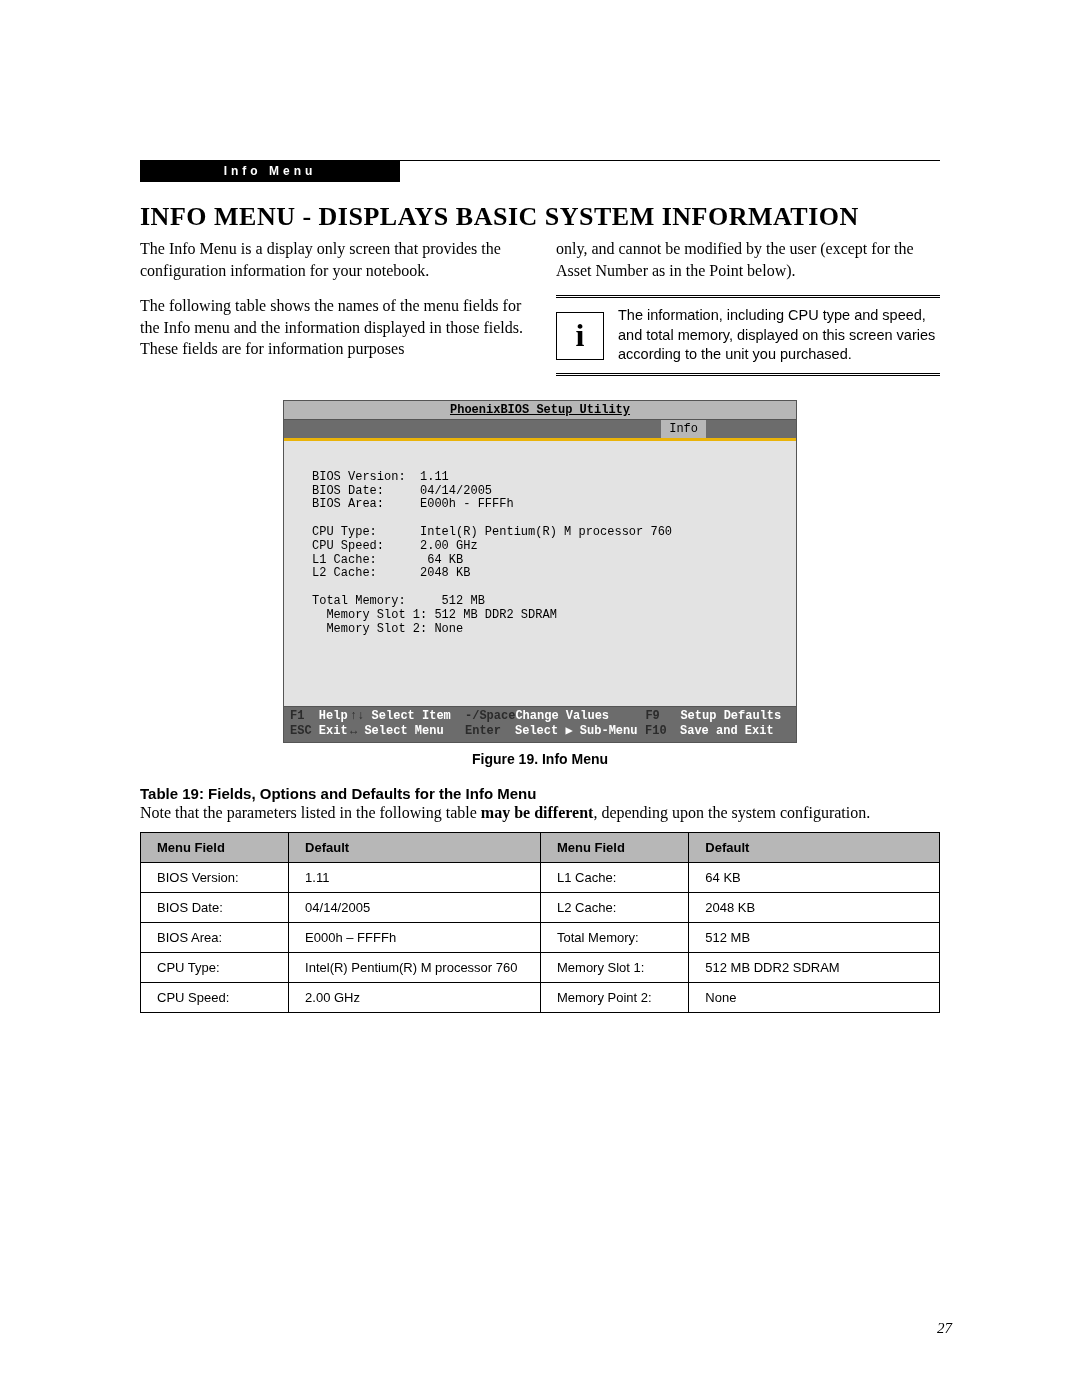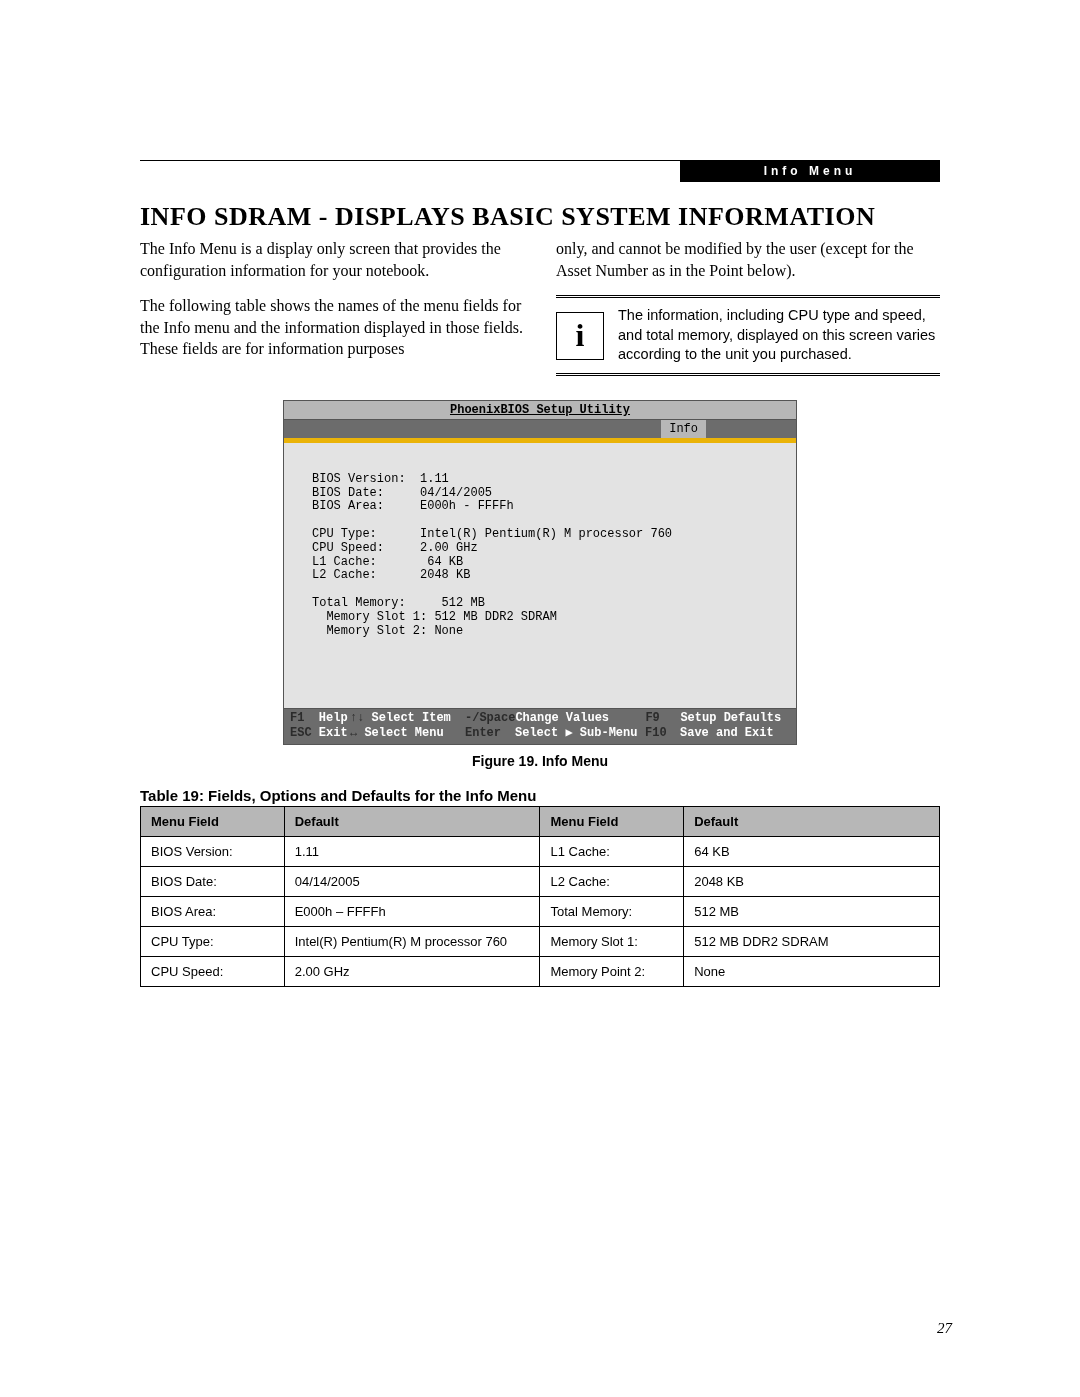--- a/index.html
+++ b/index.html
@@ -16,21 +16,21 @@
     min-height: 1397px;
     padding: 160px 140px 60px 140px;
     position: relative;
   }
   .top-rule {
     border-top: 1.5px solid #000;
     margin-bottom: 0;
   }
   .header-bar-row {
     display: flex;
-    justify-content: flex-end;
+    justify-content: flex-start;
     margin-top: -1px;
   }
   .header-bar {
     background: #000;
     color: #fff;
     font-family: Arial, Helvetica, sans-serif;
     font-weight: bold;
     letter-spacing: 4px;
     font-size: 12px;
     padding: 4px 24px;
@@ -97,21 +97,21 @@
     padding: 2px 0;
     font-weight: bold;
     border-bottom: 1px solid #555;
     text-decoration: underline;
   }
   .bios-menu {
     background: #6c6c6c;
     color: #e5e5e5;
     padding: 0;
     display: flex;
-    border-bottom: 5px solid #eab308;
+    border-bottom: 3px solid #eab308;
     height: 18px;
     align-items: stretch;
   }
   .bios-menu .spacer { flex: 1; }
   .bios-menu .tab {
     background: #b7b7b7;
     color: #000;
     padding: 1px 8px;
     margin-right: 90px;
     display: flex;
@@ -161,21 +161,21 @@
     margin: 0 0 10px 0;
   }
   table.defs {
     width: 100%;
     border-collapse: collapse;
     font-family: Arial, Helvetica, sans-serif;
     font-size: 13px;
   }
   table.defs th, table.defs td {
     border: 1px solid #000;
-    padding: 7px 10px;
+    padding: 7px 16px;
     text-align: left;
     vertical-align: middle;
   }
   table.defs th {
     background: #b7b7b7;
     font-weight: bold;
   }
   table.defs td.field { width: 120px; }
   table.defs td.default { width: 230px; }
   .page-num {
@@ -189,21 +189,21 @@
 </head>
 <body>
 
 <div class="page">
 
   <div class="top-rule"></div>
   <div class="header-bar-row">
     <div class="header-bar">Info Menu</div>
   </div>
 
-  <h1 class="title">INFO SDRAM - DISPLAYS BASIC SYSTEM INFORMATION</h1>
+  <h1 class="title">INFO MENU - DISPLAYS BASIC SYSTEM INFORMATION</h1>
 
   <div class="two-col">
     <p>The Info Menu is a display only screen that provides the configuration information for your notebook.</p>
     <p>The following table shows the names of the menu fields for the Info menu and the information displayed in those fields. These fields are for information purposes</p>
     <p>only, and cannot be modified by the user (except for the Asset Number as in the Point below).</p>
 
     <div class="note-block-wrap">
       <div class="note-block">
         <div class="note-icon">i</div>
         <div>The information, including CPU type and speed, and total memory, displayed on this screen varies according to the unit you purchased.</div>
@@ -245,20 +245,23 @@
         <span class="cell4"><span class="bf-hi">Select ▶ Sub-Menu</span></span>
         <span class="cell5"><span class="bf-key">F10</span></span>
         <span class="cell6"><span class="bf-hi">Save and Exit</span></span>
       </div>
     </div>
   </div>
 
   <div class="caption">Figure 19.  Info Menu</div>
 
   <div class="table-title">Table 19: Fields, Options and Defaults for the Info Menu</div>
+  <p class="table-note">
+    <span>Note that the parameters listed in the following table </span><b>may be different</b><span>, depending upon the system configuration.</span>
+  </p>
 
   <table class="defs">
     <thead>
       <tr>
         <th>Menu Field</th>
         <th>Default</th>
         <th>Menu Field</th>
         <th>Default</th>
       </tr>
     </thead>

